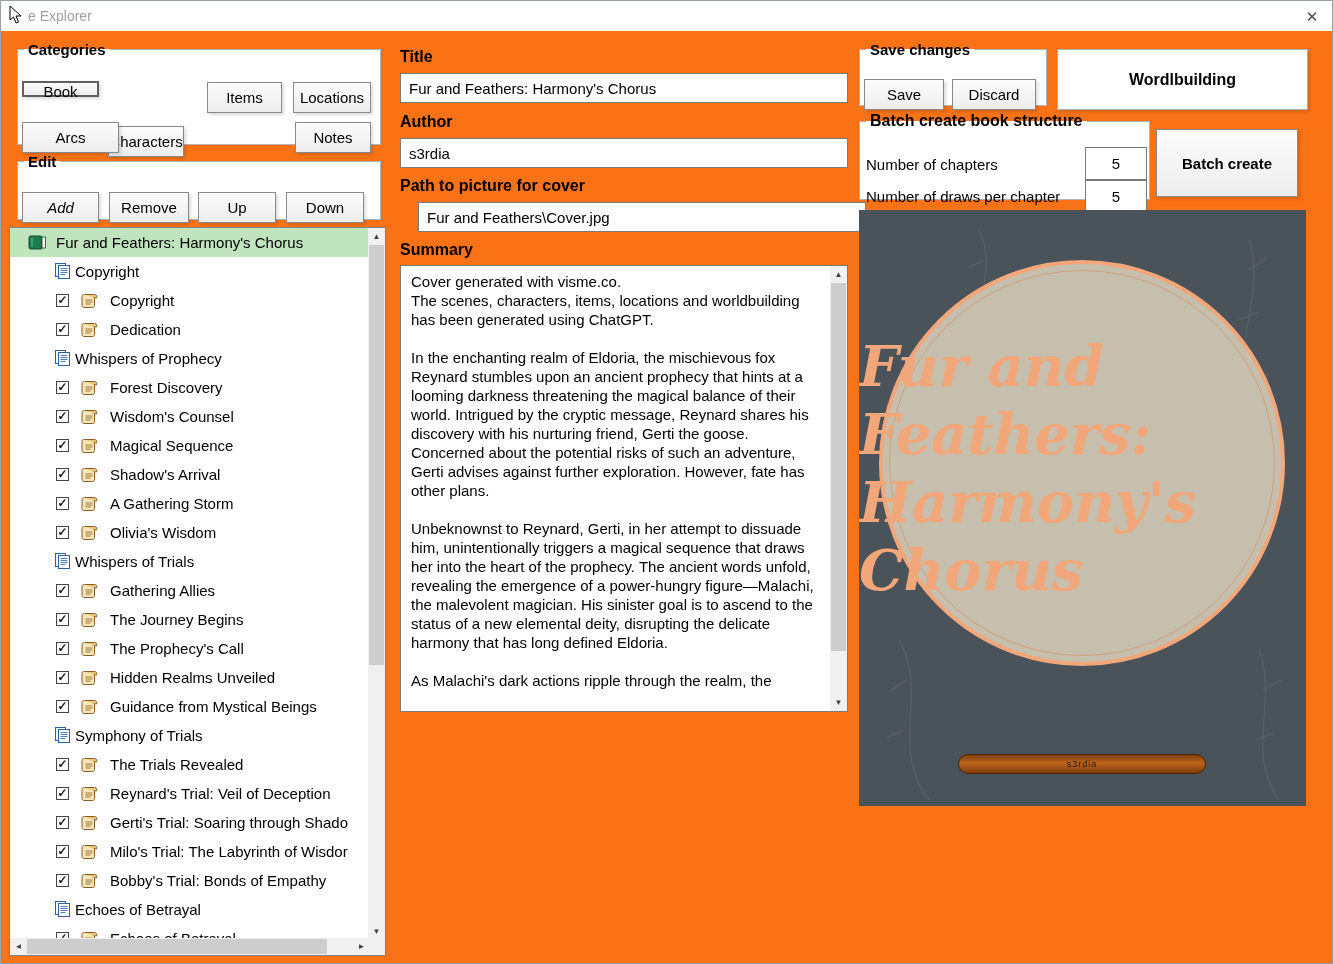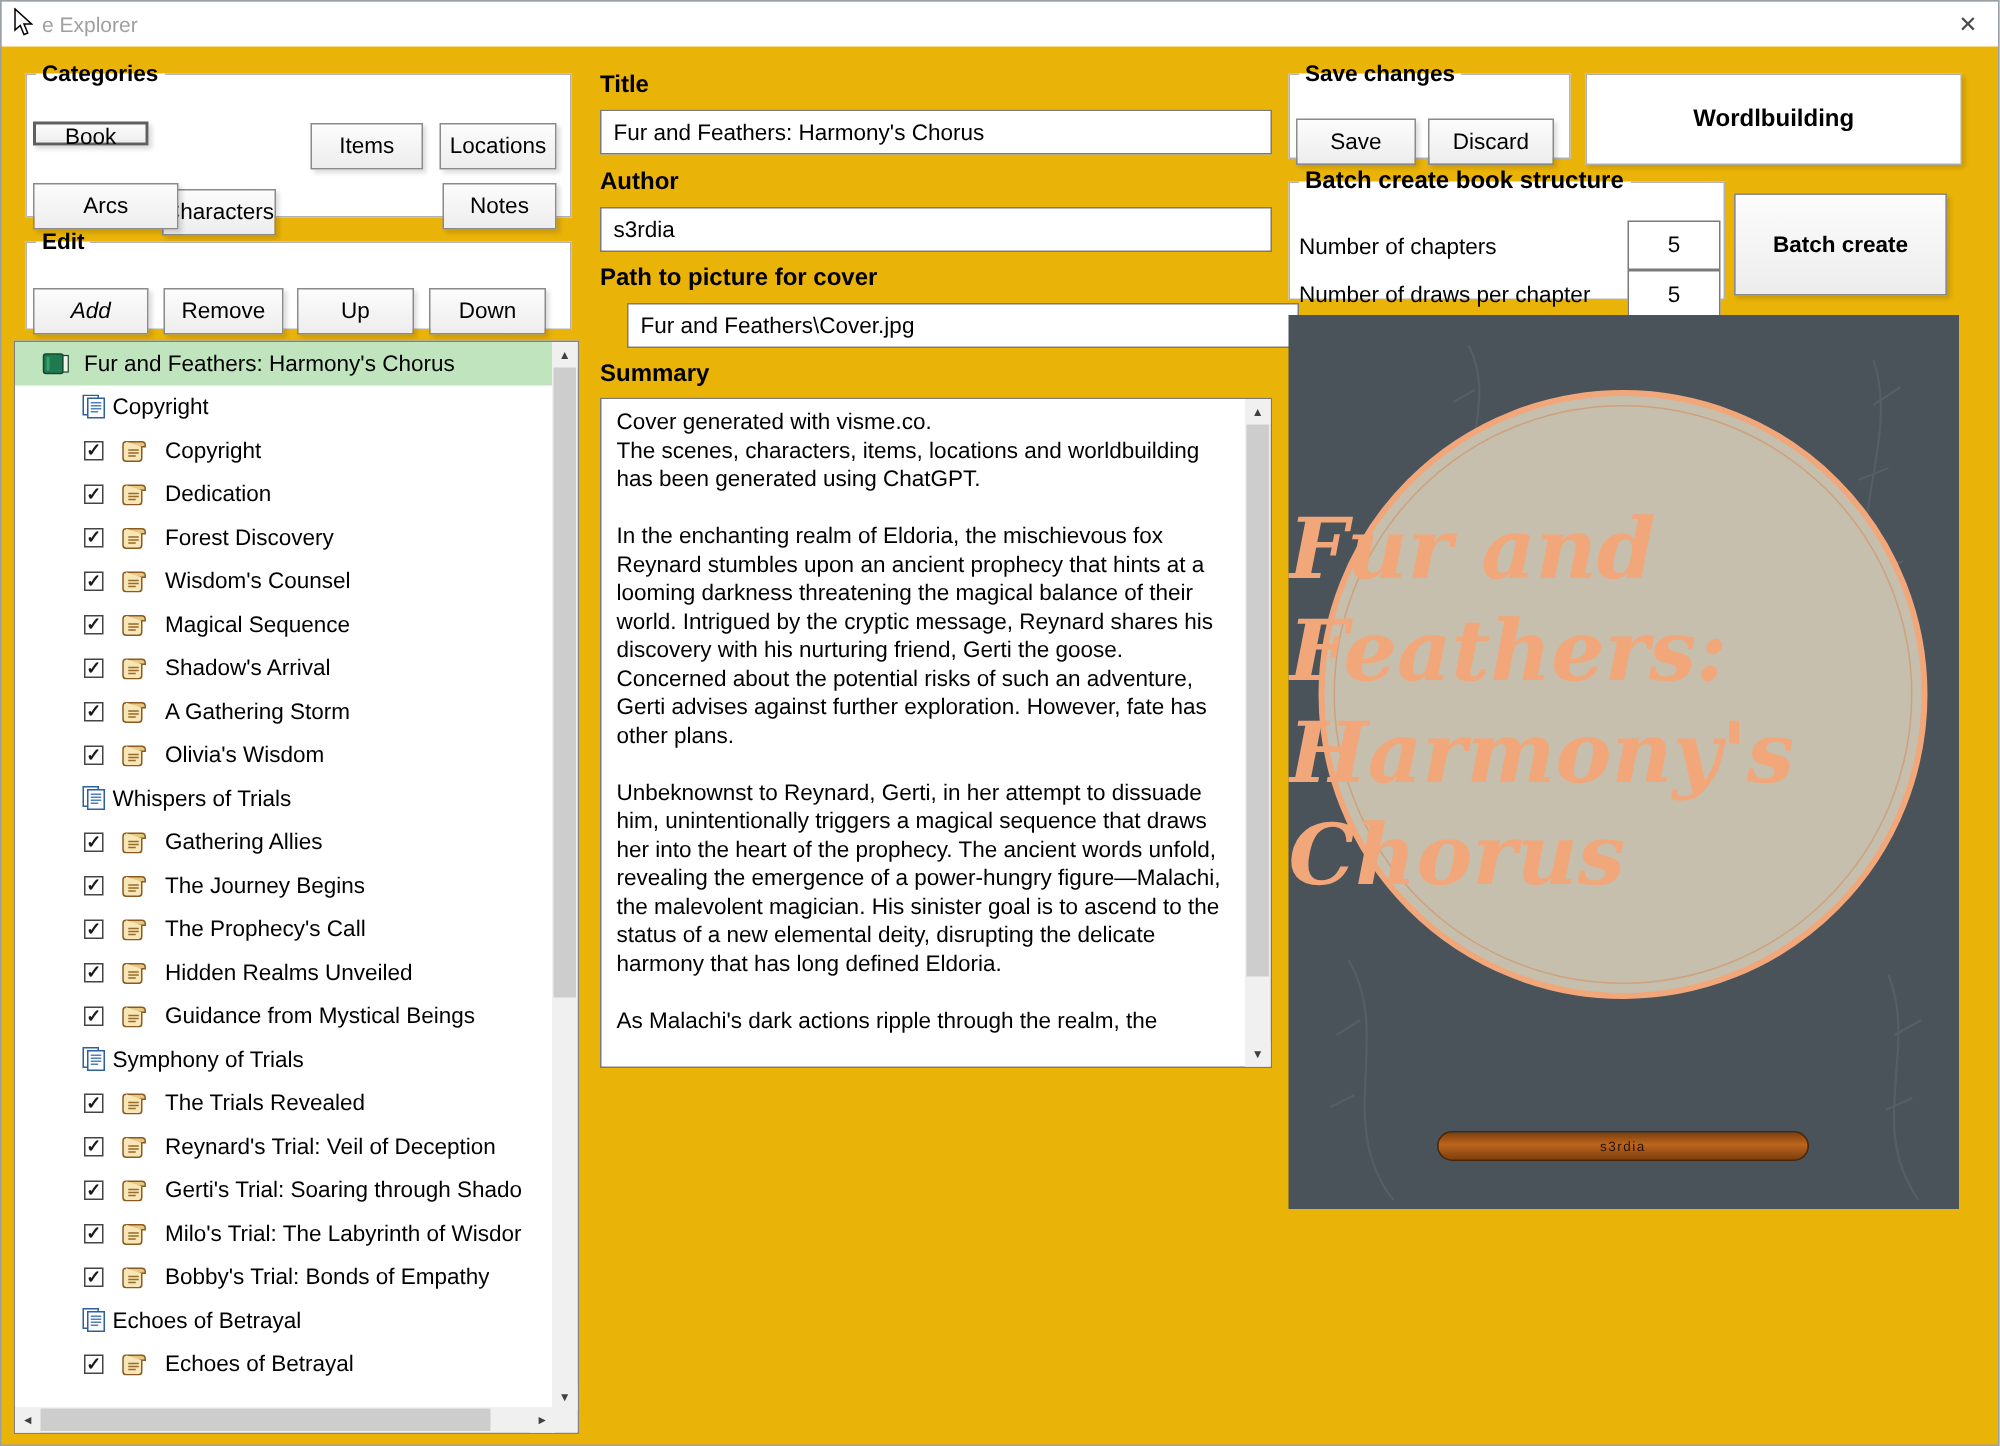--- a/index.html
+++ b/index.html
@@ -1,18 +1,18 @@
 <!DOCTYPE html>
 <html style="--cover-bg: #4a525a; --cover-circle: #c6bfae; --cover-accent: #f2a77a;"><head>
 <meta charset="utf-8">
 <style>
   * { margin:0; padding:0; box-sizing:border-box; }
   html,body { width:1333px; height:964px; overflow:hidden; }
   body { font-family:"Liberation Sans",sans-serif; background:#fff; font-size:15px; color:#000; }
-  .window { position:relative; width:1333px; height:964px; background:#eab308; border:1px solid #9aa0a4; overflow:hidden; }
+  .window { position:relative; width:1333px; height:964px; background:#f97316; border:1px solid #9aa0a4; overflow:hidden; }
 
   
   .titlebar { position:absolute; left:0; top:0; right:0; height:30px; background:#fff; }
   .title-text { position:absolute; left:27px; top:7px; font-size:14px; color:#a0a0a0; }
   .cursor { position:absolute; left:8px; top:4px; }
   .close-btn { position:absolute; right:9px; top:5px; width:22px; height:22px; font-size:15px; color:#4a4a4a; text-align:center; line-height:22px; cursor:default; }
 
   
   fieldset.group { position:absolute; border:1px solid #b2b2b2; background:#fff; }
   fieldset.group legend { font-weight:bold; font-size:15px; margin-left:6px; padding:0 4px; }
@@ -142,20 +142,30 @@
         <div class="tree-row row-scene">
           <span class="cb">✓</span>
           <span class="ticon">
             <svg width="18" height="15" viewBox="0 0 18 15">
               <path d="M4 1.5h10.5c1.4 0 2.3 1 2.3 2.2v1.1H6.5" fill="#e8c87e" stroke="#8a5a20"></path>
               <path d="M4 1.5C2.8 1.5 2 2.4 2 3.6v8.8c0 1.2.9 2.1 2.1 2.1h8.4c1.2 0 2-.9 2-2.1V4.8" fill="#f7e7b8" stroke="#8a5a20"></path>
               <path d="M5.5 7h7 M5.5 9h7 M5.5 11h5" stroke="#9a6a28" stroke-width="0.9"></path>
             </svg>
           </span>
           <span class="tlabel">Dedication</span>
+        </div>
+        <div class="tree-row row-chapter">
+          <span class="ticon">
+            <svg width="17" height="17" viewBox="0 0 17 17">
+              <rect x="1.5" y="0.5" width="10" height="13" fill="#fefefe" stroke="#2f5f9e"></rect>
+              <rect x="4.5" y="2.5" width="11" height="13" fill="#fefefe" stroke="#2f5f9e"></rect>
+              <path d="M6.5 5.5h7 M6.5 7.5h7 M6.5 9.5h7 M6.5 11.5h5" stroke="#4f7fbf" stroke-width="1"></path>
+            </svg>
+          </span>
+          <span class="tlabel">Whispers of Prophecy</span>
         </div>
         <div class="tree-row row-scene">
           <span class="cb">✓</span>
           <span class="ticon">
             <svg width="18" height="15" viewBox="0 0 18 15">
               <path d="M4 1.5h10.5c1.4 0 2.3 1 2.3 2.2v1.1H6.5" fill="#e8c87e" stroke="#8a5a20"></path>
               <path d="M4 1.5C2.8 1.5 2 2.4 2 3.6v8.8c0 1.2.9 2.1 2.1 2.1h8.4c1.2 0 2-.9 2-2.1V4.8" fill="#f7e7b8" stroke="#8a5a20"></path>
               <path d="M5.5 7h7 M5.5 9h7 M5.5 11h5" stroke="#9a6a28" stroke-width="0.9"></path>
             </svg>
           </span>

